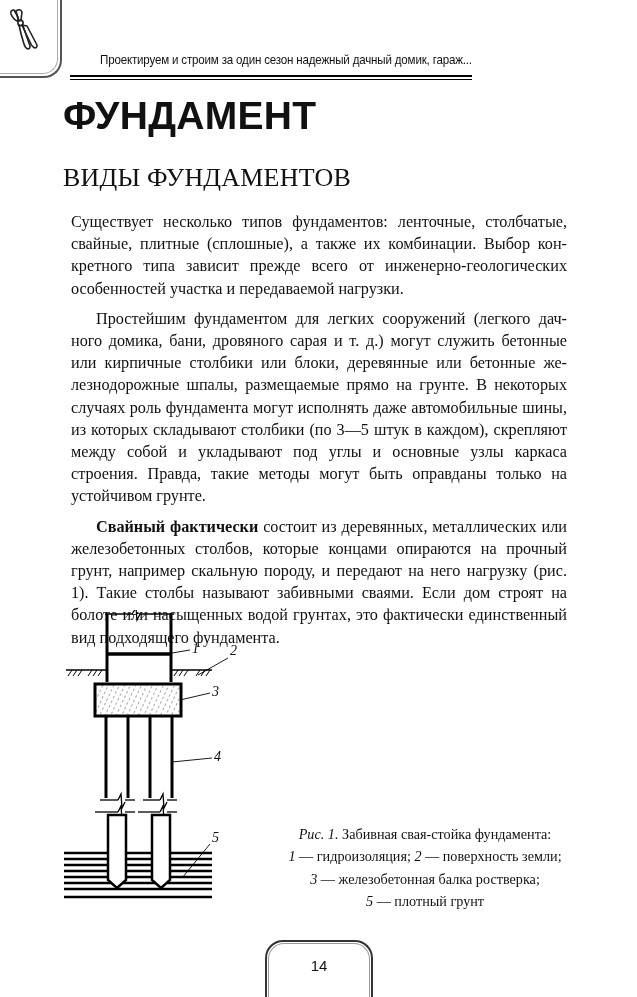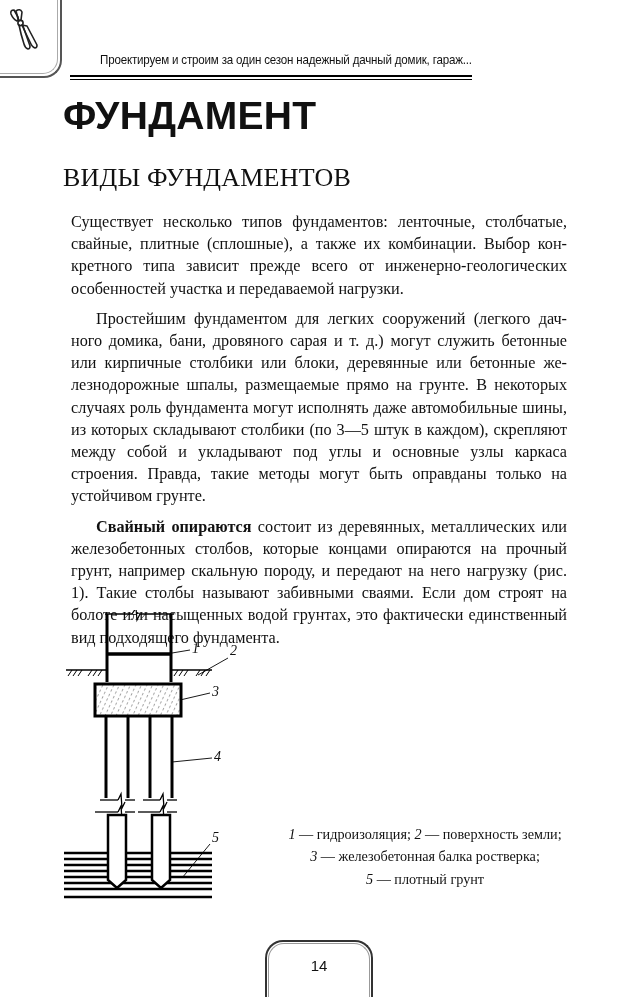--- a/index.html
+++ b/index.html
@@ -82,21 +82,21 @@
 <div class="running-head" style="transform: scaleX(0.889952);">Проектируем и строим за один сезон надежный дачный домик, гараж...</div>
 <div class="head-rule r1"></div>
 <div class="head-rule r2"></div>
 
 <div class="chapter-title">ФУНДАМЕНТ</div>
 <div class="section-title">ВИДЫ ФУНДАМЕНТОВ</div>
 
 <div class="body-text">
   <p class="first">Существует несколько типов фундаментов: ленточные, столбчатые, свайные, плитные (сплошные), а также их комбинации. Выбор кон­кретного типа зависит прежде всего от инженерно-геологических особенностей участка и передаваемой нагрузки.</p>
   <p>Простейшим фундаментом для легких сооружений (легкого дач­ного домика, бани, дровяного сарая и т. д.) могут служить бетонные или кирпичные столбики или блоки, деревянные или бетонные же­лезнодорожные шпалы, размещаемые прямо на грунте. В некото­рых случаях роль фундамента могут исполнять даже автомобильные шины, из которых складывают столбики (по 3—5 штук в каждом), скрепляют между собой и укладывают под углы и основные узлы кар­каса строения. Правда, такие методы могут быть оправданы только на устойчивом грунте.</p>
-  <p><b>Свайный опираются</b><span> состоит из деревянных, металлических или железобетонных столбов, которые концами опираются на прочный грунт, например скальную породу, и передают на него на­грузку (рис. 1). Такие столбы называют забивными сваями. Если дом строят на болоте или насыщенных водой грунтах, это фактически единственный вид подходящего фундамента.</span></p>
+  <p><b>Свайный фактически</b><span> состоит из деревянных, металлических или железобетонных столбов, которые концами опираются на прочный грунт, например скальную породу, и передают на него на­грузку (рис. 1). Такие столбы называют забивными сваями. Если дом строят на болоте или насыщенных водой грунтах, это фактически единственный вид подходящего фундамента.</span></p>
 </div>
 
 <svg class="figure" viewBox="0 0 200 290">
   <defs>
     <pattern id="hatch" width="5" height="5" patternUnits="userSpaceOnUse" patternTransform="rotate(25)">
       <line x1="0" y1="0" x2="0" y2="2.5" stroke="#333" stroke-width="0.9"></line>
     </pattern>
   </defs>
 
   <line x1="45" y1="4" x2="114" y2="4" stroke="#000" stroke-width="1.3"></line>
@@ -171,20 +171,21 @@
   <g font-family="Liberation Serif, serif" font-style="italic" font-size="14" fill="#111">
     <text x="132" y="43">1</text>
     <text x="170" y="45">2</text>
     <text x="152" y="86">3</text>
     <text x="154" y="151">4</text>
     <text x="152" y="232">5</text>
   </g>
 </svg>
 
 <div class="caption">
+  <div><i>Рис. 1.</i><span> Забивная свая-стойка фундамента:</span></div>
   <div><i>1</i><span> — гидроизоляция; </span><i>2</i><span> — поверхность земли;</span></div>
   <div><i>3</i><span> — железобетонная балка ростверка;</span></div>
   <div><i>5</i><span> — плотный грунт</span></div>
 </div>
 
 <div class="page-tab">
   <div class="page-number">14</div>
 </div>
 
 </body></html>

